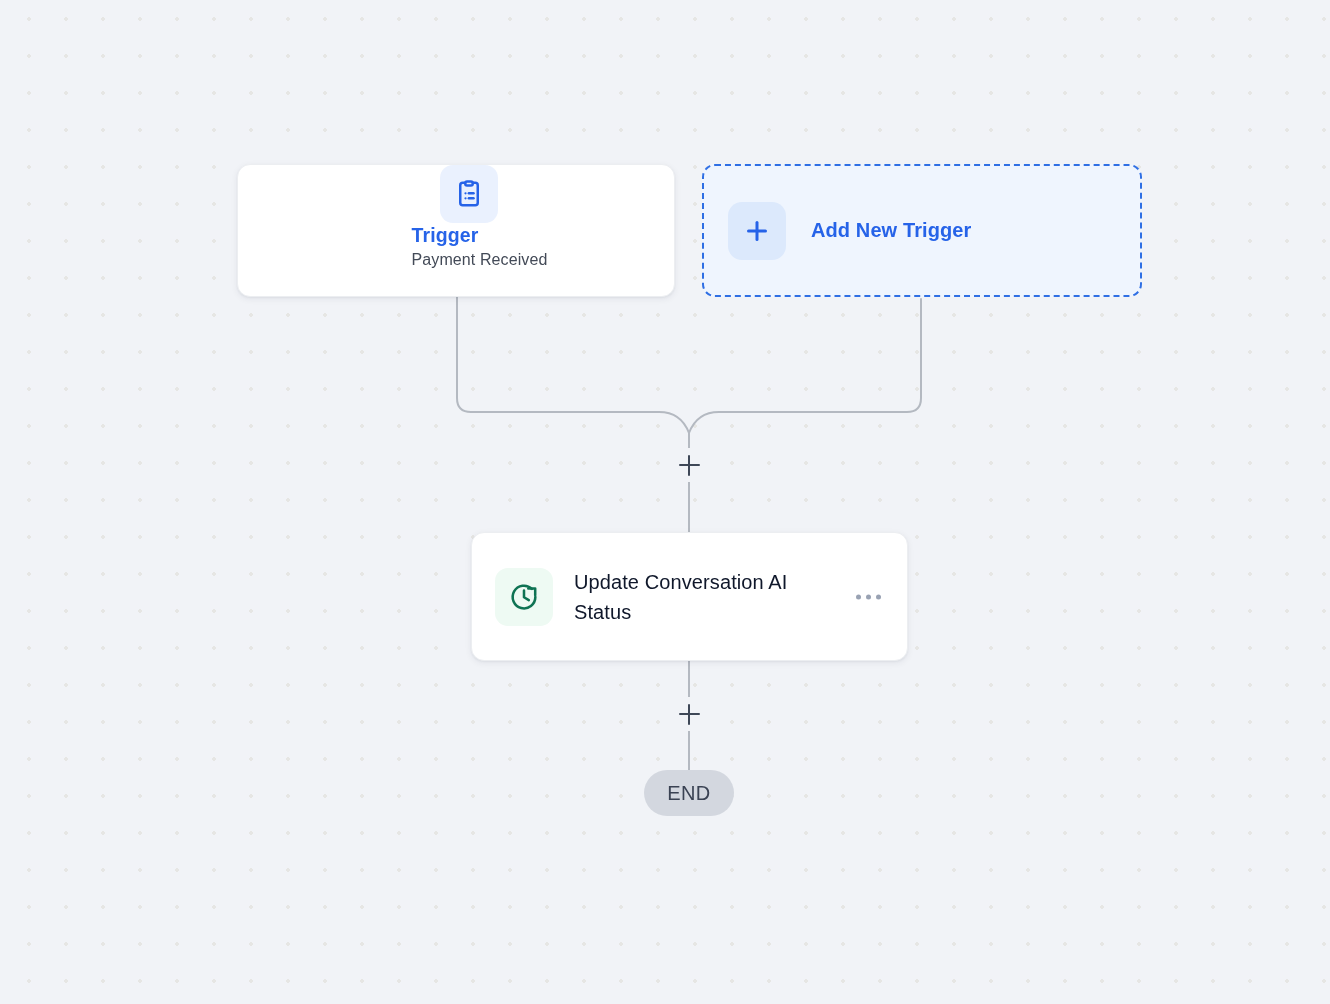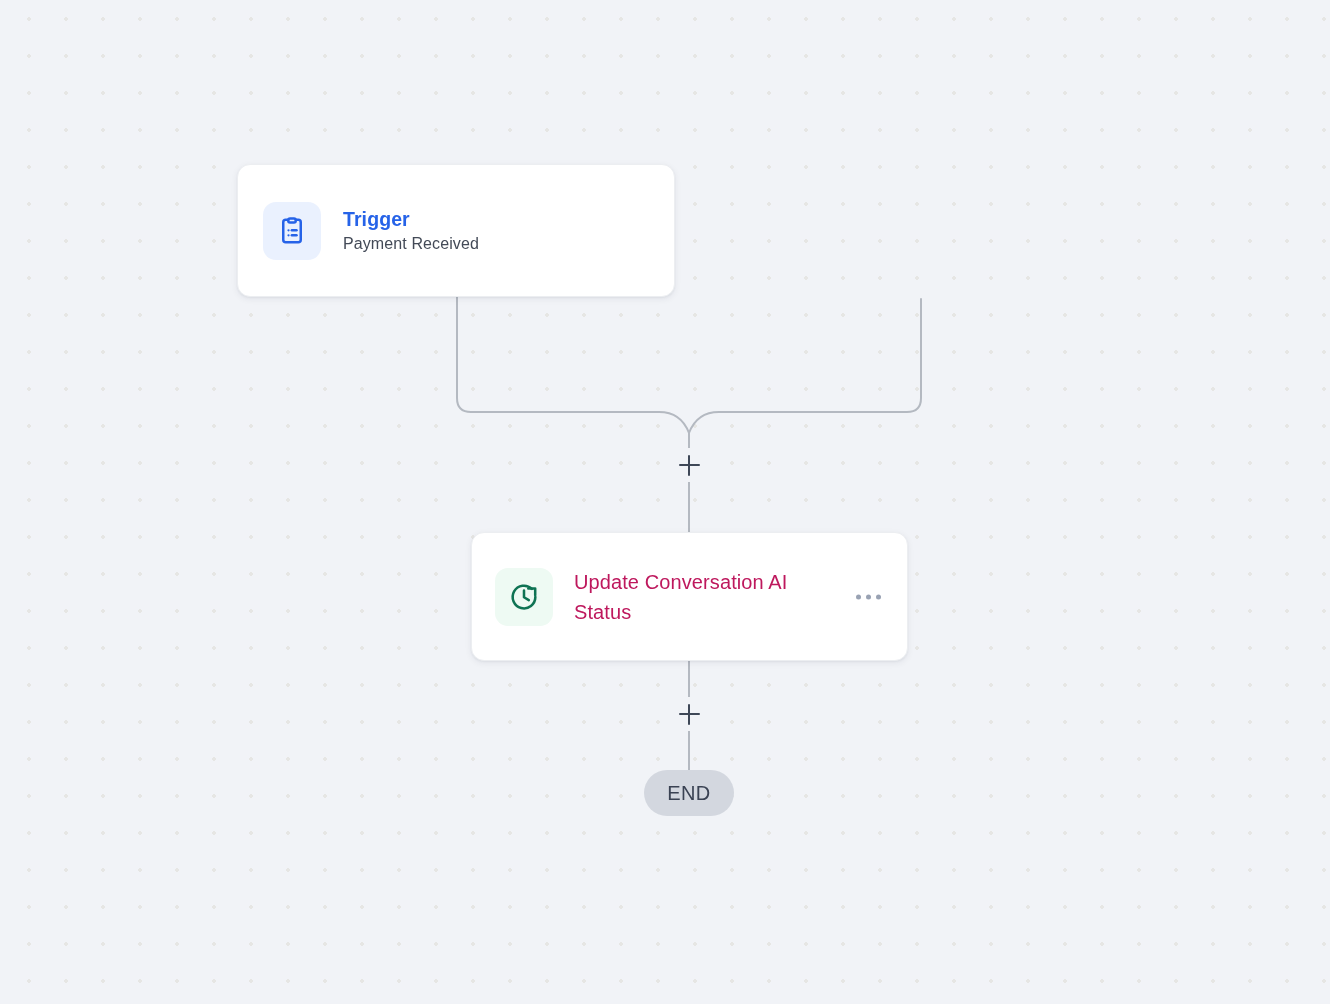--- a/index.html
+++ b/index.html
@@ -46,20 +46,21 @@
 
   .trigger-card {
     left: 237px;
     top: 164px;
     width: 438px;
     height: 133px;
     background: #ffffff;
     border: 1px solid #eceef1;
     box-shadow: 0 2px 7px rgba(26,36,61,0.065), 0 1px 2px rgba(26,36,61,0.05);
     padding-left: 25px;
+    flex-direction: column;
   }
 
   .add-trigger-card {
     left: 702px;
     top: 164px;
     width: 440px;
     height: 133px;
     background: #eff5fe;
     border: 2px dashed #2f6fe4;
     padding-left: 24px;
@@ -116,21 +117,21 @@
     font-size: 20px;
     font-weight: 700;
     color: #2663e8;
     letter-spacing: 0.1px;
   }
   .action-title {
     margin-left: 21px;
     width: 255px;
     font-size: 20px;
     font-weight: 400;
-    color: #be185d;
+    color: #0f172a;
     line-height: 1.5;
     letter-spacing: 0.1px;
   }
 
   
   .more-menu {
     position: absolute;
     right: 23px;
     top: 50%;
     transform: translateY(-50%);
@@ -216,20 +217,29 @@
         <circle cx="9.2" cy="15.4" r="0.9" fill="#2663e8" stroke="none"></circle>
         <line x1="11.9" y1="15.4" x2="15.6" y2="15.4"></line>
       </svg>
     </div>
     <div class="node-text">
       <span class="trigger-label">Trigger</span>
       <span class="trigger-sub">Payment Received</span>
     </div>
   </div>
 
+  <div class="node add-trigger-card">
+    <div class="icon-tile plus">
+      <svg width="30" height="30" viewBox="0 0 24 24" fill="none" stroke="#2663e8" stroke-width="2.4" stroke-linecap="round">
+        <line x1="12" y1="5.2" x2="12" y2="18.8"></line>
+        <line x1="5.2" y1="12" x2="18.8" y2="12"></line>
+      </svg>
+    </div>
+    <span class="add-trigger-label">Add New Trigger</span>
+  </div>
 
   <div class="plus-btn" id="plus-mid"></div>
 
   <div class="node action-card">
     <div class="icon-tile green">
       <svg width="32" height="32" viewBox="0 0 24 24" fill="none" stroke="#0f7353" stroke-width="1.9" stroke-linecap="round" stroke-linejoin="round">
         <path d="M20.5 12a8.5 8.5 0 1 1-2.6-6.1"></path>
         <polyline points="15.2,5.6 20.4,5.6 20.4,10.6"></polyline>
         <polyline points="12,7.1 12,12.2 15.6,14.3"></polyline>
       </svg>

